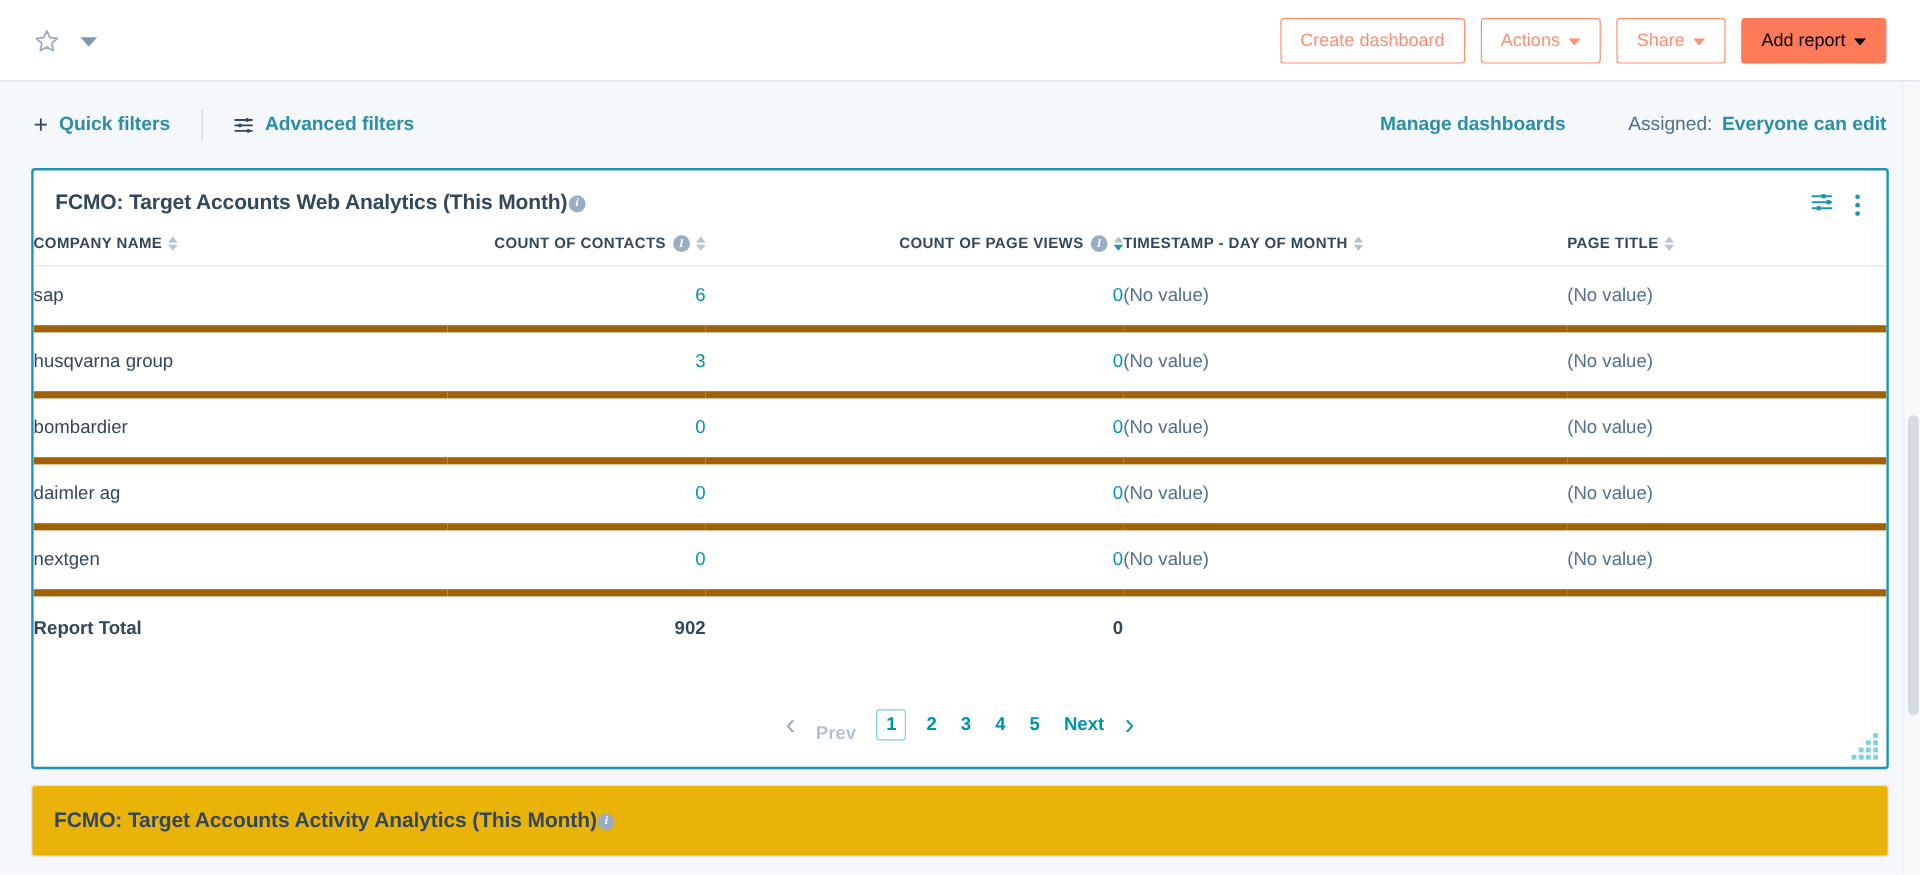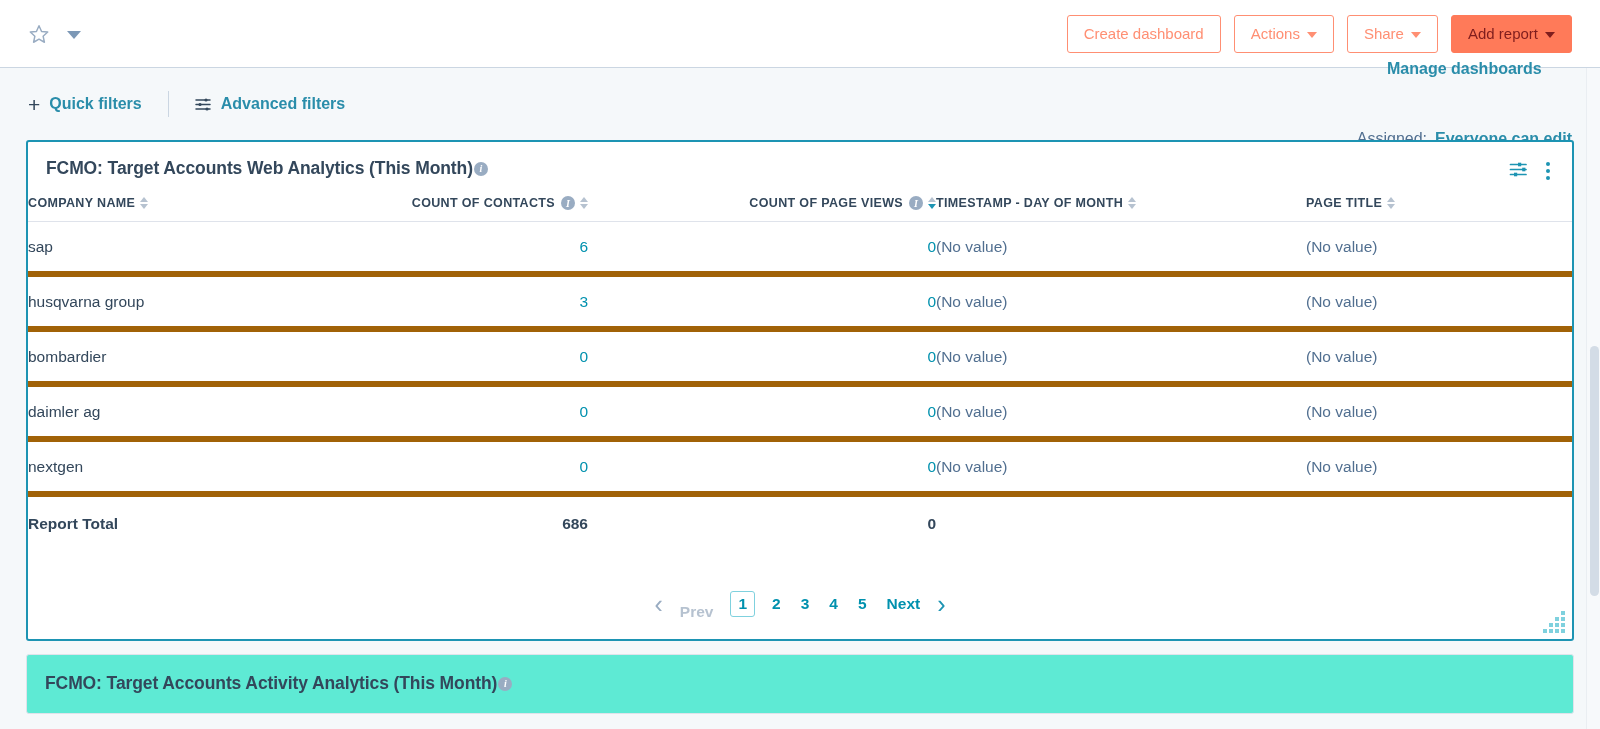--- a/index.html
+++ b/index.html
@@ -34,21 +34,21 @@
   .topbar-spacer { flex: 1 1 auto; }
   .btn-row { display: flex; align-items: center; gap: 13px; }
   .btn {
     height: 38px; padding: 0 16px;
     display: inline-flex; align-items: center; gap: 7px;
     border-radius: 3px; font-size: 15px; white-space: nowrap;
     cursor: pointer; background: #ffffff;
     border: 1px solid #ff8f73; color: #ff8f73;
   }
   .btn.primary {
-    background: #ff7a59; border-color: #ff7a59; color: #7f1d1d; font-weight: normal;
+    background: #ff7a59; border-color: #ff7a59; color: #000000; font-weight: normal;
   }
   .btn .bcaret {
     width: 0; height: 0;
     border-left: 5px solid transparent;
     border-right: 5px solid transparent;
     border-top: 6px solid currentColor;
     margin-top: 2px;
   }
 
   
@@ -59,21 +59,21 @@
   .fb-left { display: flex; align-items: center; }
   .filter-link {
     display: inline-flex; align-items: center; gap: 9px;
     color: #2a8daa; font-size: 16px; font-weight: bold; cursor: pointer;
     white-space: nowrap;
   }
   .plus-icon { font-size: 21px; font-weight: normal; line-height: 1; color:#33475b; }
   .vdivider { width: 1px; height: 26px; background: #cbd6e2; margin: 0 26px; }
   .tune-icon { width: 17px; height: 15px; display: block; }
   .fb-spacer { flex: 1 1 auto; }
-  .fb-right { display: flex; align-items: center; gap: 52px; flex-direction: column; }
+  .fb-right { display: flex; align-items: center; gap: 52px; }
   .manage-link { color: #2a8daa; font-size: 16px; font-weight: bold; cursor: pointer; white-space: nowrap;}
   .assigned-wrap { display: flex; align-items: baseline; gap: 8px; white-space: nowrap; }
   .assigned-label { color: #516f90; font-size: 16px; }
   .assigned-value { color: #2a8daa; font-size: 16px; font-weight: bold; cursor: pointer; text-align: right; }
 
   
   .card {
     position: relative;
     margin: 0 26px; background: #ffffff;
     border: 2px solid #1d94b3; border-radius: 3px;
@@ -165,21 +165,21 @@
   .resize-handle {
     position: absolute; right: 7px; bottom: 6px;
     width: 22px; height: 22px;
   }
   .resize-handle i {
     position: absolute; width: 4px; height: 4px; background: #7fd1de; display: block;
   }
 
   
   .card2 {
-    margin: 13px 26px 0 26px; background: #5eead4;
+    margin: 13px 26px 0 26px; background: #eab308;
     border: 1px solid #dfe3eb; border-radius: 3px;
     height: 60px; padding: 18px 20px 0 18px;
   }
 
   
   .scrollbar-track {
     position: absolute; top: 68px; right: 0; width: 14px; bottom: 0;
     background: #f7f9fb; border-left: 1px solid #eaeef2;
   }
   .scrollbar-thumb {
@@ -364,21 +364,21 @@
         </tr>
         <tr>
           <td class="c-company">nextgen</td>
           <td class="c-contacts"><span class="num-link">0</span></td>
           <td class="c-pageviews"><span class="num-link">0</span></td>
           <td class="c-timestamp"><span class="novalue">(No value)</span></td>
           <td class="c-pagetitle"><span class="novalue">(No value)</span></td>
         </tr>
         <tr class="total-row">
           <td class="c-company">Report Total</td>
-          <td class="c-contacts">686</td>
+          <td class="c-contacts">902</td>
           <td class="c-pageviews">0</td>
           <td class="c-timestamp"></td>
           <td class="c-pagetitle"></td>
         </tr>
       </tbody>
     </table>
 
     <div class="pagination">
       <span class="chev">‹</span>
       <span class="pg disabled">Prev</span>

